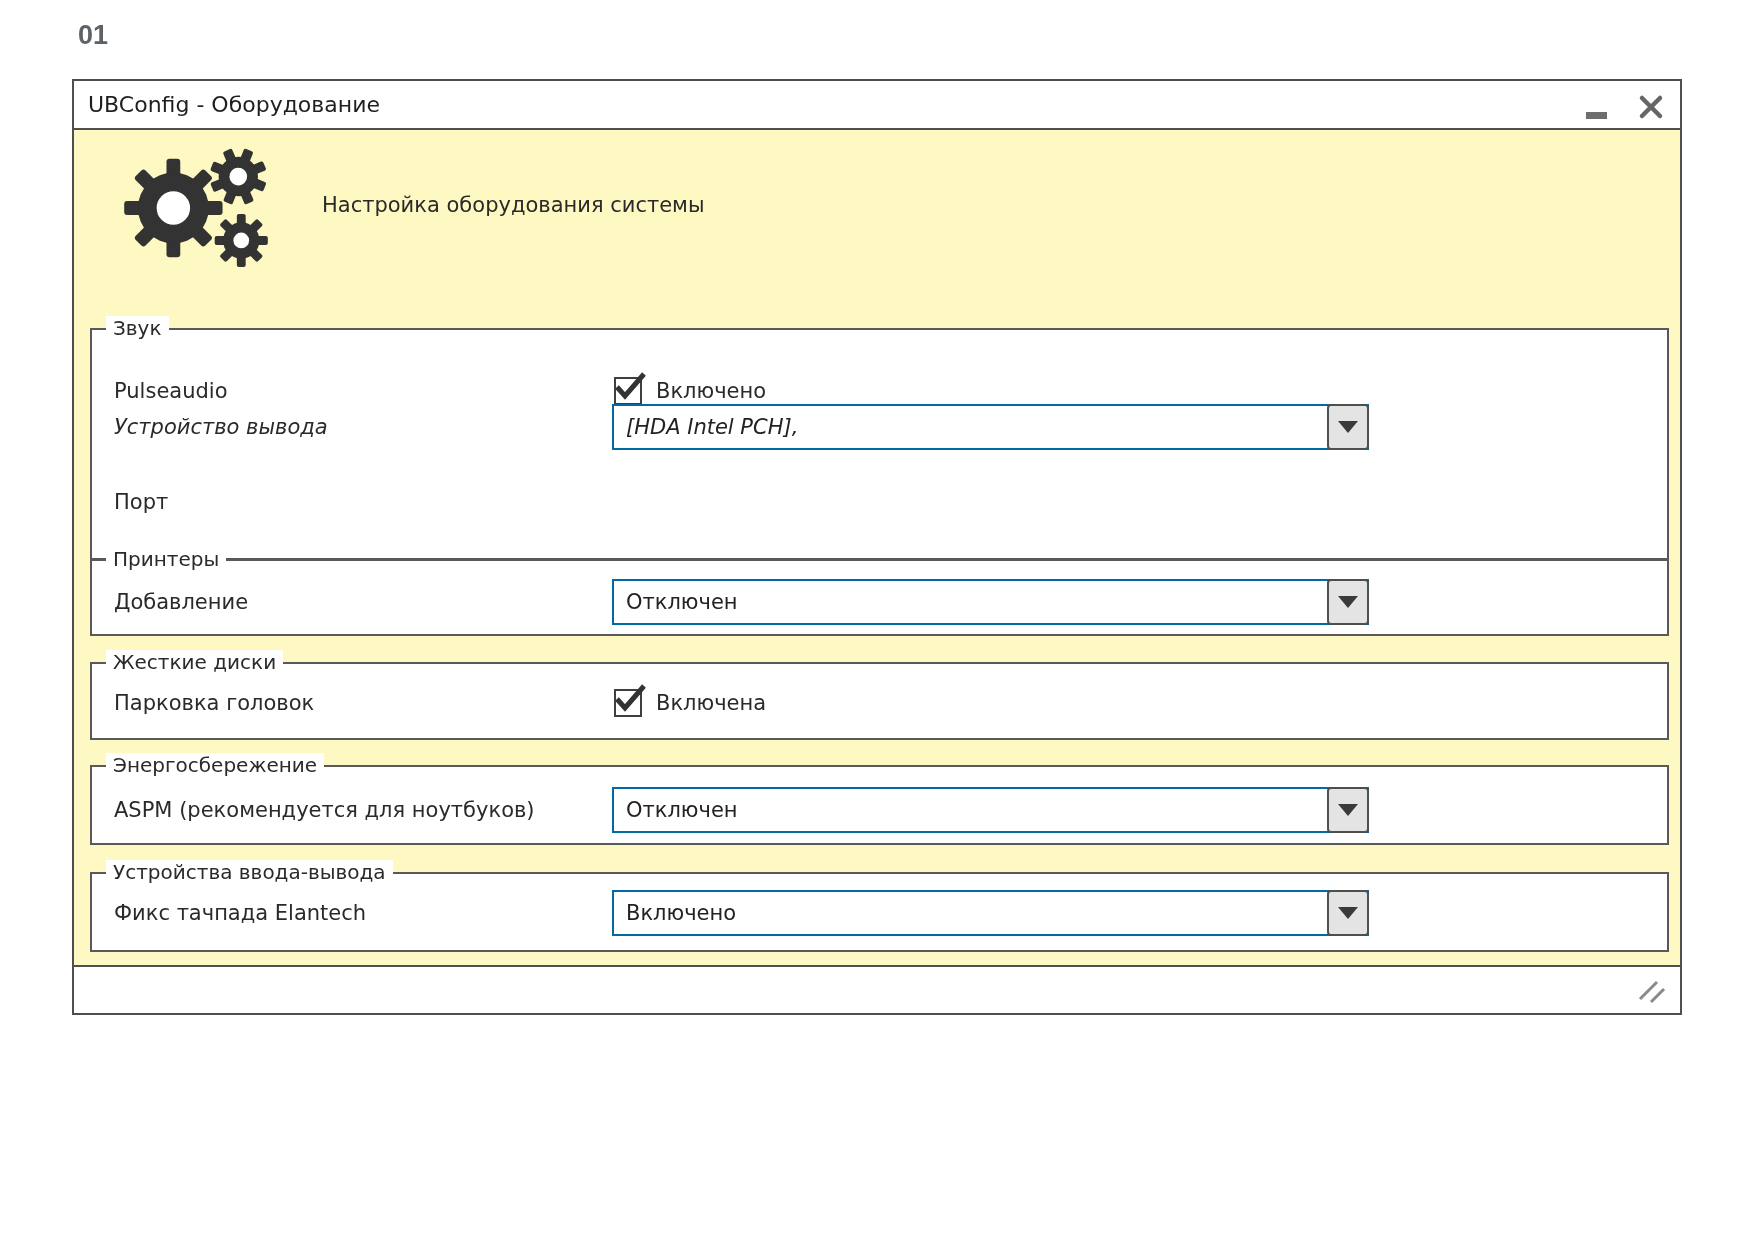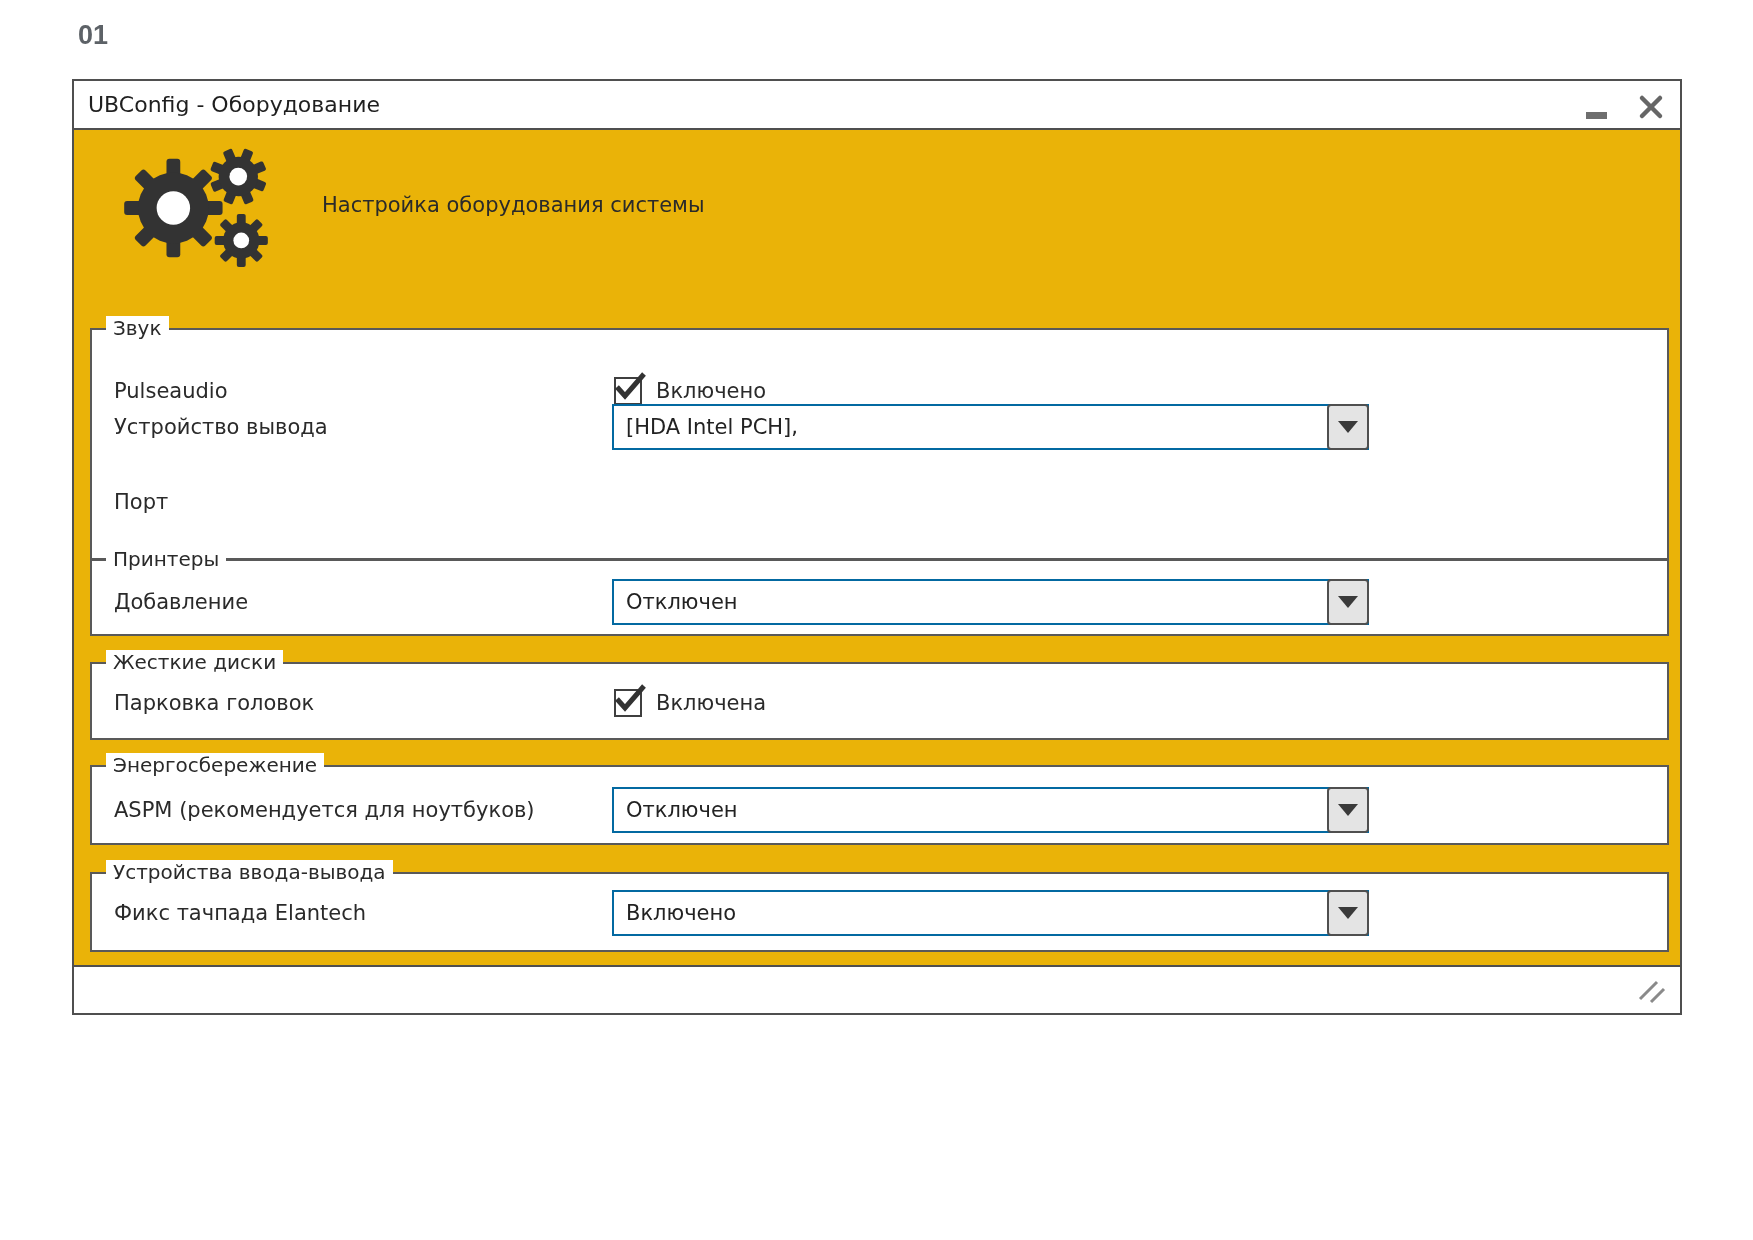--- a/index.html
+++ b/index.html
@@ -1,21 +1,21 @@
 <!DOCTYPE html>
 <html><head>
 <meta charset="utf-8">
 <style>
   * { margin:0; padding:0; box-sizing:border-box; }
   html,body { width:1753px; height:1240px; background:#ffffff; overflow:hidden;
               font-family:"DejaVu Sans", sans-serif; }
   .page-label { position:absolute; left:30px; top:20px; font-size:27px; font-weight:bold;
                 color:#5d6267; font-family:"Liberation Sans", sans-serif;margin-left:48px; }
   .window { position:absolute; left:72px; top:79px; width:1610px; height:936px;
-            border:2px solid #4f4f4f; background:#eab308; }
+            border:2px solid #4f4f4f; background:#fef9c3; }
   .titlebar { position:absolute; left:0; top:0; width:100%; height:49px;
               border-bottom:2px solid #4f4f4f; background:#fff; }
   .window-title { position:absolute; left:14px; top:0; line-height:47px; font-size:22px; color:#1f1f1f; }
   .min-btn { position:absolute; left:1500px; top:0; width:46px; height:47px; cursor:pointer; }
   .min-glyph { position:absolute; left:12px; top:31px; width:21px; height:7px; background:#6e6e6e; }
   .close-btn { position:absolute; left:1556px; top:0; width:46px; height:47px; cursor:pointer; }
   .close-btn svg { position:absolute; left:8px; top:13px; }
   .header-icon { position:absolute; left:38px; top:66px; width:168px; height:122px; }
   .header-subtitle { position:absolute; left:248px; top:112px; font-size:21px; color:#2a2a2a; }
   .group { position:absolute; left:16px; width:1579px; border:2px solid #595959; background:#fff; }
@@ -162,21 +162,21 @@
       <span class="row-label">Pulseaudio</span>
       <div class="cb-wrap">
         <div class="cb-box">
           <svg class="cb-check" width="34" height="30" viewBox="0 0 34 30">
             <polyline points="3,16 11,25 30,3" fill="none" stroke="#333" stroke-width="5"></polyline>
           </svg>
         </div>
         <span class="cb-text">Включено</span>
       </div>
     </div>
-    <div class="row dd-row" style="top:74px;">
+    <div class="row dd-row" style="top:74px;font-style:italic;">
       <span class="row-label">Устройство вывода</span>
       <div class="dropdown">
         <span class="dd-value">[HDA Intel PCH],</span>
         <div class="dd-btn">
           <div class="dd-tri"></div>
         </div>
       </div>
     </div>
     <div class="row dd-row" style="top:149px;">
       <span class="row-label">Порт</span>

